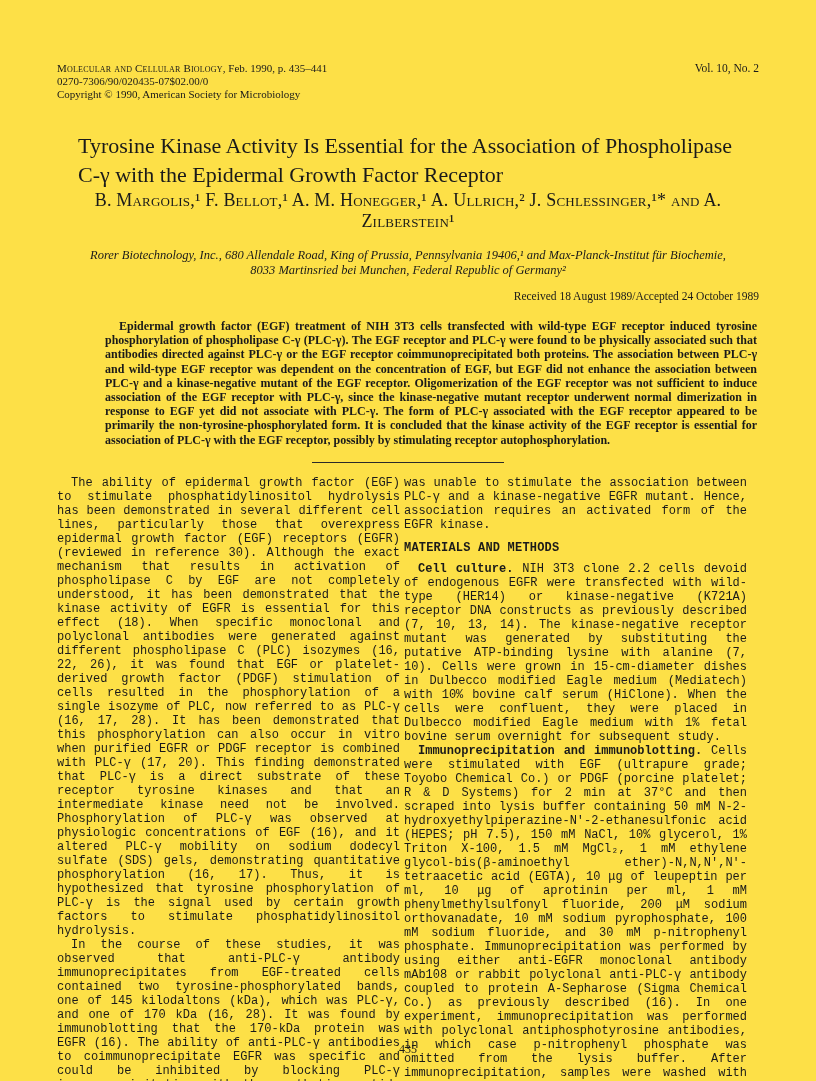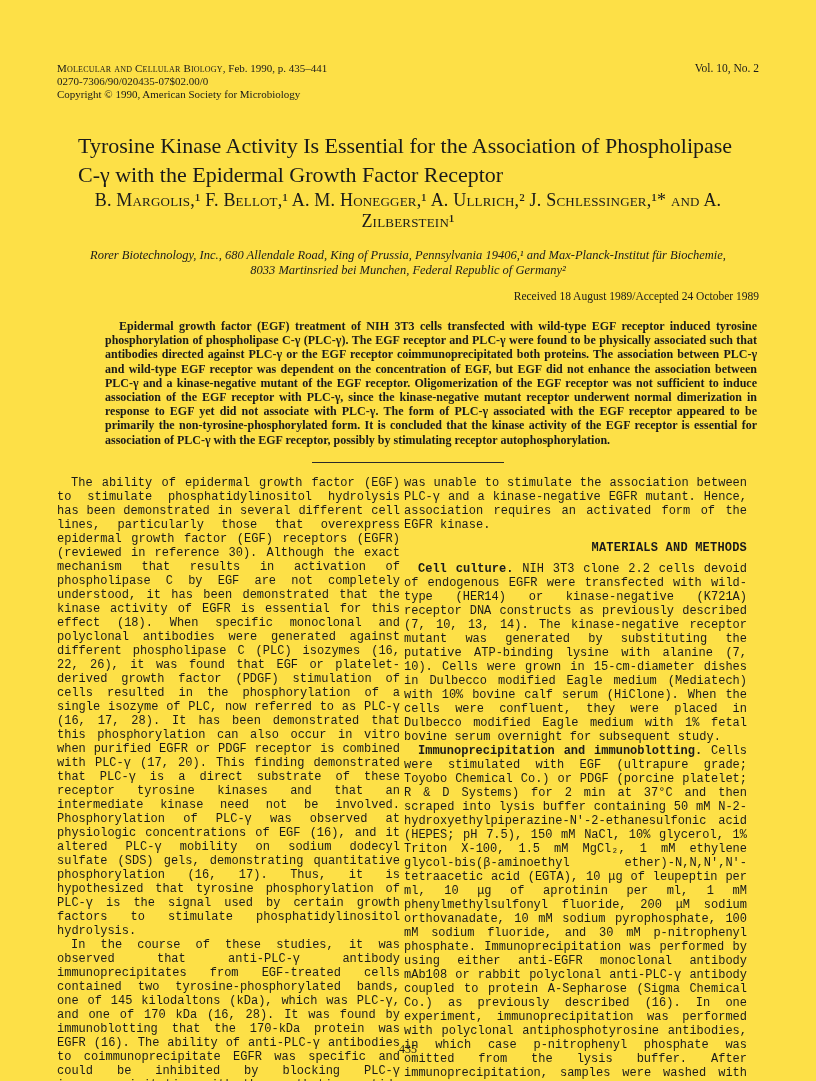--- a/index.html
+++ b/index.html
@@ -88,21 +88,21 @@
     font-family: Liberation Mono, monospace;
   }
   .col { width: 343px; }
   .col p { margin: 0; }
   .col p.indent { text-indent: 14px; }
   .col p.runon { text-align-last: justify; }
   .section-heading {
     margin: 9px 0 7px 0;
     font-size: 12px;
     font-weight: 700;
-    text-align: right;
+    text-align: left;
     letter-spacing: 0.2px;
   }
   .lead-in { font-weight: 700; }
 
   
   .footnote-area { margin-top: 8px; font-size: 10px; }
   .footnote-rule {
     width: 96px;
     border: none;
     border-top: 1px solid #2a2a2a;

